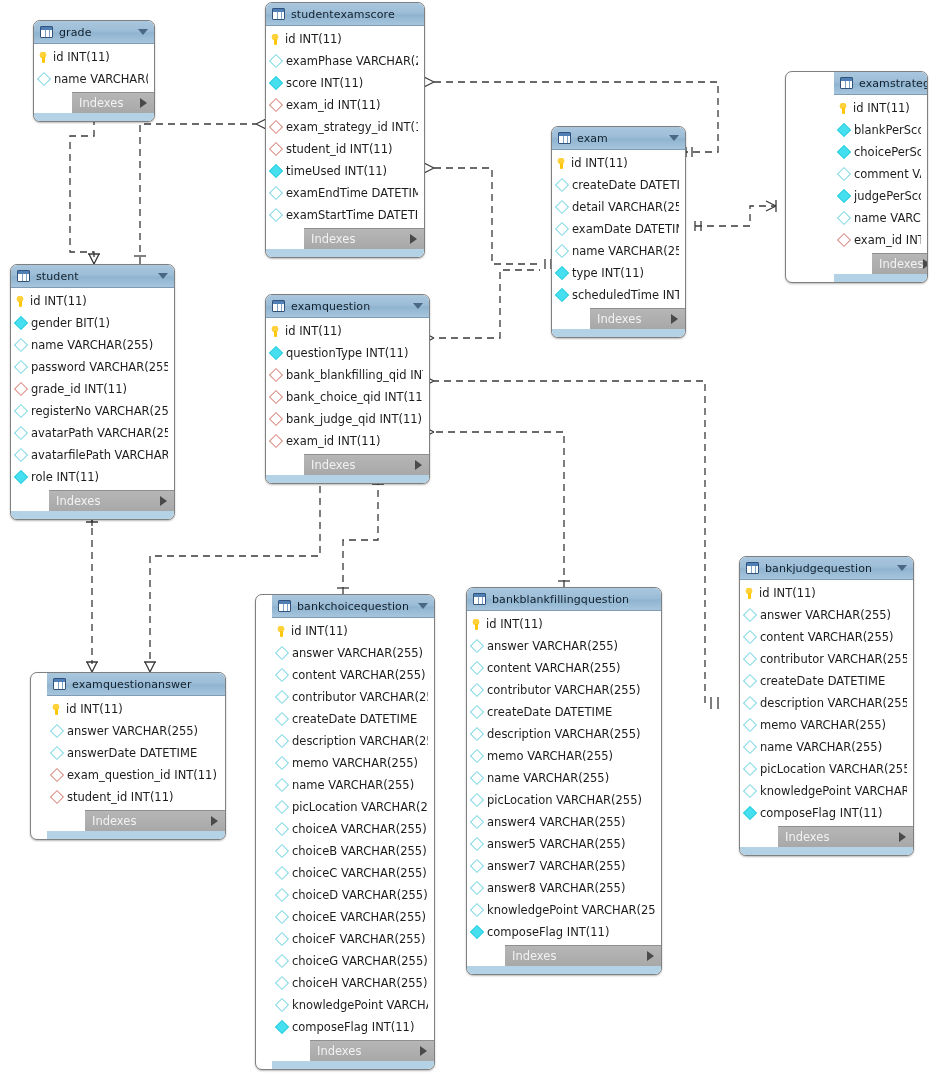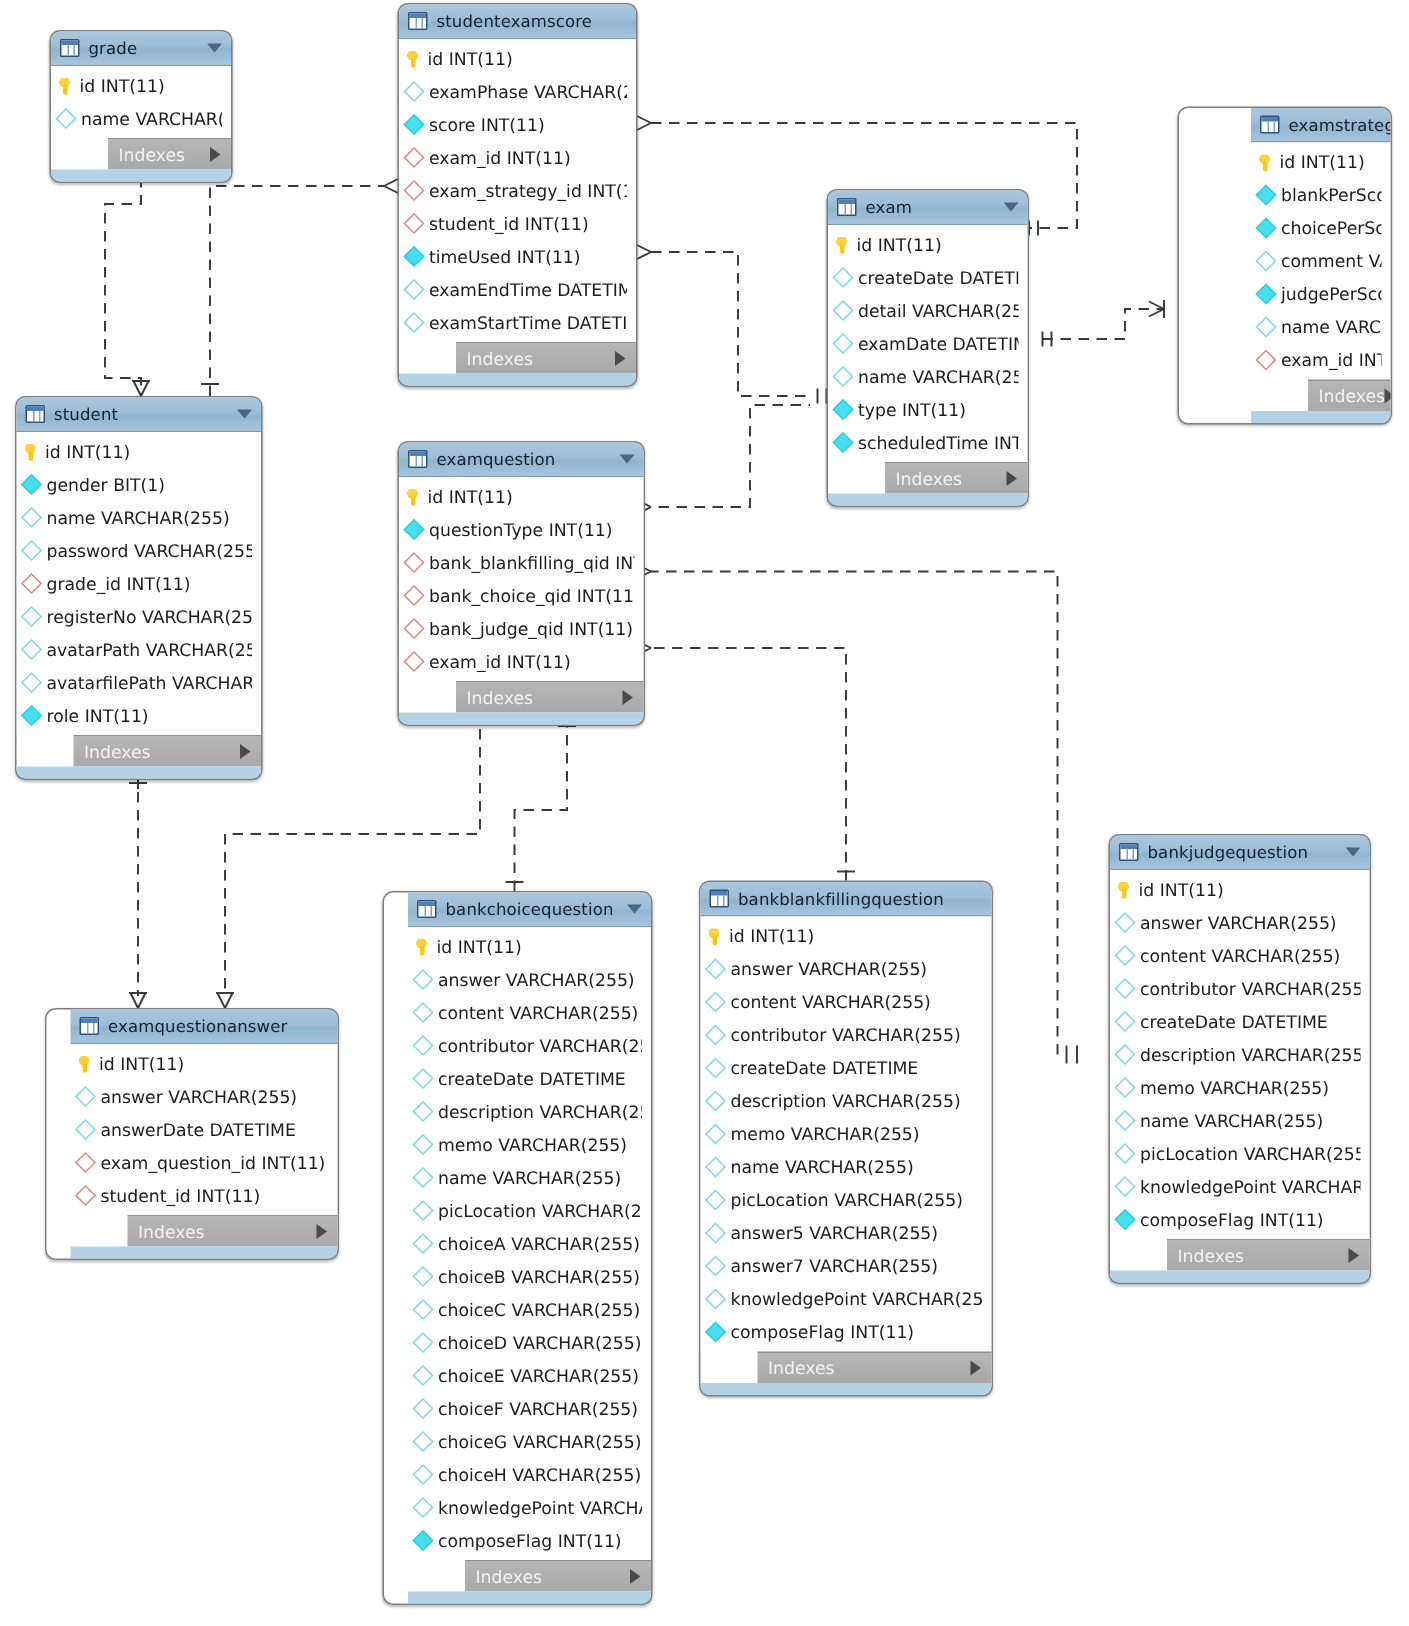--- a/index.html
+++ b/index.html
@@ -518,25 +518,33 @@
           <div class="col-row">
             <span class="gly dia"></span>
             <span class="col-name">name VARCHAR(255)</span>
           </div>
           <div class="col-row">
             <span class="gly dia"></span>
             <span class="col-name">picLocation VARCHAR(255)</span>
           </div>
           <div class="col-row">
             <span class="gly dia"></span>
+            <span class="col-name">answer4 VARCHAR(255)</span>
+          </div>
+          <div class="col-row">
+            <span class="gly dia"></span>
             <span class="col-name">answer5 VARCHAR(255)</span>
           </div>
           <div class="col-row">
             <span class="gly dia"></span>
             <span class="col-name">answer7 VARCHAR(255)</span>
+          </div>
+          <div class="col-row">
+            <span class="gly dia"></span>
+            <span class="col-name">answer8 VARCHAR(255)</span>
           </div>
           <div class="col-row">
             <span class="gly dia"></span>
             <span class="col-name">knowledgePoint VARCHAR(255)</span>
           </div>
           <div class="col-row">
             <span class="gly dia dia-filled"></span>
             <span class="col-name">composeFlag INT(11)</span>
           </div>
         </div>

